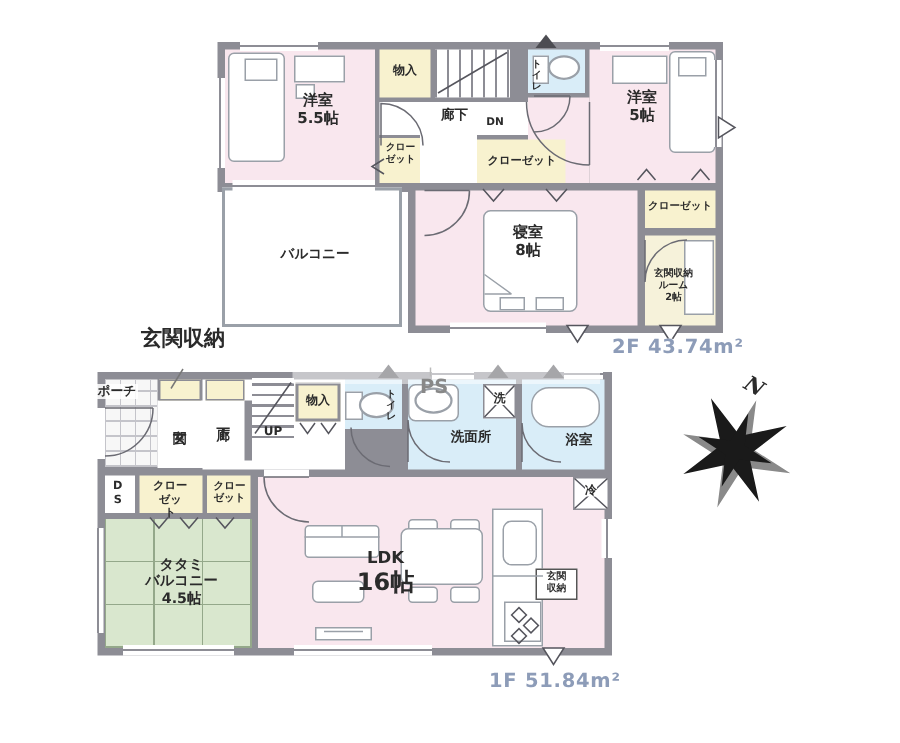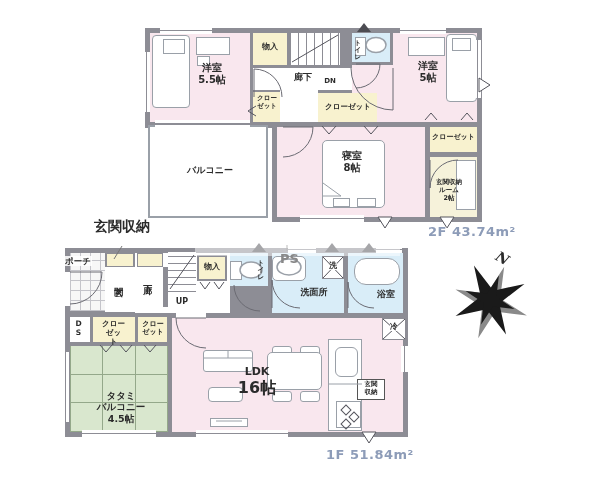--- a/index.html
+++ b/index.html
@@ -193,38 +193,38 @@
 <div class="lbl" style="left:319px;top:77px;width:22px;font-size:7px">DN</div>
 <div class="lbl" style="left:288px;top:72px;width:30px;font-size:9px">廊下</div>
 <div class="lbl v" style="left:353px;top:35px;font-size:6.5px">トイレ</div>
 <div class="lbl" style="left:402px;top:60px;width:52px;font-size:10px"><span>洋室</span><br><span>5帖</span></div>
 <div class="lbl wrap" style="left:257px;top:95px;width:20px;font-size:6.5px">クローゼット</div>
 <div class="lbl" style="left:320px;top:102px;width:56px;font-size:7.5px">クローゼット</div>
 <div class="lbl" style="left:327px;top:150px;width:50px;font-size:10px"><span>寝室</span><br><span>8帖</span></div>
 <div class="lbl" style="left:430px;top:133px;width:47px;font-size:7px">クローゼット</div>
 <div class="lbl" style="left:426px;top:179px;width:46px;font-size:6.5px"><span>玄関収納</span><br><span>ルーム</span><br><span>2帖</span></div>
 <div class="lbl" style="left:168px;top:165px;width:84px;font-size:9px">バルコニー</div>
-<div class="area" style="left:428px;top:224px">2F 43.74m²</div>
+<div class="area" style="left:408px;top:224px">2F 43.74m²</div>
 
 <div class="lbl" style="left:94px;top:218px;font-size:14px">玄関収納</div>
 <div class="lbl" style="left:280px;top:251px;font-size:13px;color:#888">PS</div>
 <div class="lbl" style="left:64px;top:256px;font-size:8.5px"><span style="background:rgba(255,255,255,.85);padding:0 1px">ポーチ</span></div>
 <div class="lbl v" style="left:113px;top:280px;font-size:9px">玄関</div>
 <div class="lbl v" style="left:142px;top:278px;font-size:9px">廊下</div>
-<div class="lbl" style="left:170px;top:297px;width:24px;font-size:8px">UP</div>
+<div class="lbl" style="left:170px;top:283px;width:24px;font-size:8px">UP</div>
 <div class="lbl" style="left:198px;top:262px;width:28px;font-size:8px">物入</div>
 <div class="lbl v" style="left:256px;top:255px;font-size:6.5px">トイレ</div>
 <div class="lbl" style="left:293px;top:287px;width:42px;font-size:9px">洗面所</div>
 <div class="lbl" style="left:324px;top:261px;width:18px;font-size:8px"><span style="background:#fff">洗</span></div>
 <div class="lbl" style="left:369px;top:289px;width:34px;font-size:9px">浴室</div>
 <div class="lbl" style="left:385px;top:322px;width:18px;font-size:8px"><span style="background:#fff">冷</span></div>
 <div class="lbl v" style="left:74px;top:319px;font-size:7.5px">DS</div>
 <div class="lbl wrap" style="left:102px;top:319px;width:23px;font-size:7.5px">クローゼット</div>
 <div class="lbl wrap" style="left:142px;top:320px;width:22px;font-size:7px">クローゼット</div>
-<div class="lbl" style="left:90px;top:390px;width:62px;font-size:9.5px"><span>タタミ</span><br><span>バルコニー</span><br><span>4.5帖</span></div>
+<div class="lbl" style="left:90px;top:371px;width:62px;font-size:9.5px"><span>タタミ</span><br><span>バルコニー</span><br><span>4.5帖</span></div>
 <div class="lbl" style="left:226px;top:365px;width:62px;font-size:11px"><span>LDK</span><br><span style="font-size:16px">16帖</span></div>
 <div class="lbl wrap" style="left:364px;top:381px;width:14px;font-size:6.5px">玄関収納</div>
 <div class="area" style="left:326px;top:447px">1F 51.84m²</div>
 
 <svg width="110" height="110" viewBox="0 0 110 110" style="left:435px;top:245px">
   <g transform="rotate(20 55 55)">
     <polygon points="55,17 62,48 93,55 62,62 55,93 48,62 17,55 48,48" fill="#8a8a8a" transform="translate(2 2)"></polygon>
     <polygon points="55,17 62,48 93,55 62,62 55,93 48,62 17,55 48,48" fill="#1a1a1a" transform="rotate(45 55 55)"></polygon>
     <polygon points="55,29 60,50 81,55 60,60 55,81 50,60 29,55 50,50" fill="#1a1a1a"></polygon>
   </g>

